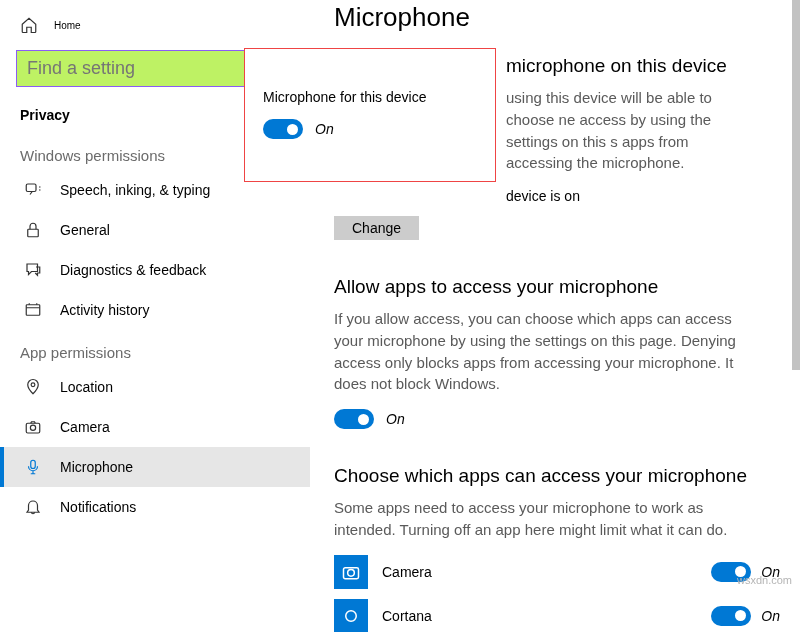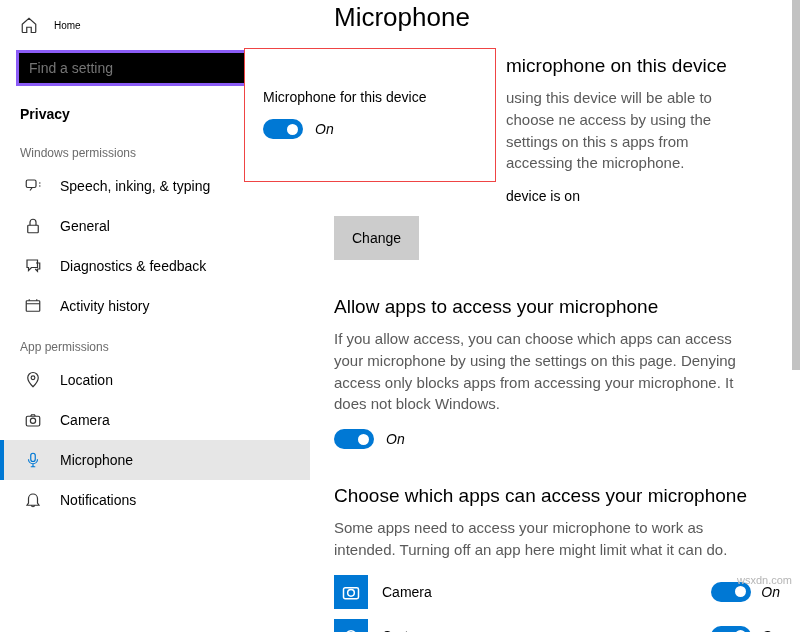--- a/index.html
+++ b/index.html
@@ -2,33 +2,33 @@
 <html><head>
 <meta charset="utf-8">
 <style>
 * { margin: 0; padding: 0; box-sizing: border-box; font-family: "Segoe UI", sans-serif; }
 body { width: 800px; height: 632px; display: flex; overflow: hidden; position: relative; background: #fff; }
 .sidebar { width: 310px; background: #fff; padding: 8px 0 0 0; position: relative; }
 .home-row { display: flex; align-items: center; padding: 8px 20px; cursor: pointer; }
 .home-row .icon { width: 18px; height: 18px; margin-right: 16px; }
 .home-row .label { font-size: 10px; }
 .search-wrap { margin: 8px 16px 12px 16px; }
-.search-input { width: 100%; border: 3px solid #8b5cf6; padding: 7px 10px; font-size: 14px; color: #666; outline: none; background: #000000; }
+.search-input { width: 100%; border: 1px solid #8b5cf6; padding: 7px 10px; font-size: 18px; color: #666; outline: none; background: #bef264; }
 .section-title { font-size: 14px; font-weight: 600; padding: 8px 20px 10px; }
-.group-title { font-size: 12px; color: #6b6b6b; padding: 14px 20px 6px; }
+.group-title { font-size: 15px; color: #6b6b6b; padding: 14px 20px 6px; }
 .nav-item { display: flex; align-items: center; padding: 11px 20px; cursor: pointer; font-size: 14px; border-left: 4px solid transparent; }
 .nav-item.selected { background: #e6e6e6; border-left: 4px solid #0078d4; }
 .nav-item .icon { width: 18px; height: 18px; margin-right: 18px; flex-shrink: 0; }
 .content { flex: 1; padding: 0 20px 20px 24px; overflow: hidden; position: relative; }
 .content-scroll { position: absolute; right: 0; top: 0; width: 8px; height: 370px; background: #c2c2c2; border-radius: 0; }
 h1 { font-size: 26px; font-weight: 400; margin: 2px 0 22px; }
 h2 { font-size: 19px; font-weight: 400; margin: 0 0 10px; }
 .desc { font-size: 15px; color: #5a5a5a; line-height: 1.45; margin-bottom: 14px; max-width: 420px; }
 .status-line { font-size: 14px; margin-bottom: 12px; }
-.btn-change { background: #ccc; border: none; padding: 14px 18px; font-size: 14px; cursor: pointer; }
+.btn-change { background: #ccc; border: none; padding: 4px 18px; font-size: 14px; cursor: pointer; }
 .section-gap { margin-top: 36px; }
 .toggle-row { display: flex; align-items: center; gap: 12px; margin: 8px 0; }
 .toggle { width: 40px; height: 20px; background: #0078d4; border-radius: 10px; position: relative; cursor: pointer; flex-shrink: 0; }
 .toggle::after { content: ""; position: absolute; width: 11px; height: 11px; background: #fff; border-radius: 50%; top: 4.5px; right: 5px; }
 .toggle-label { font-size: 14px; font-style: italic; }
 .app-row { display: flex; align-items: center; margin: 10px 0; }
 .app-icon { width: 34px; height: 34px; background: #0078d4; margin-right: 14px; flex-shrink: 0; display: flex; align-items: center; justify-content: center; }
 .app-name { font-size: 14px; flex: 1; }
 .app-row .toggle { margin-right: 10px; }
 .popup { position: absolute; left: 244px; top: 48px; width: 252px; height: 134px; background: #fff; border: 1px solid #ef4444; padding: 40px 18px 18px; z-index: 10; }

